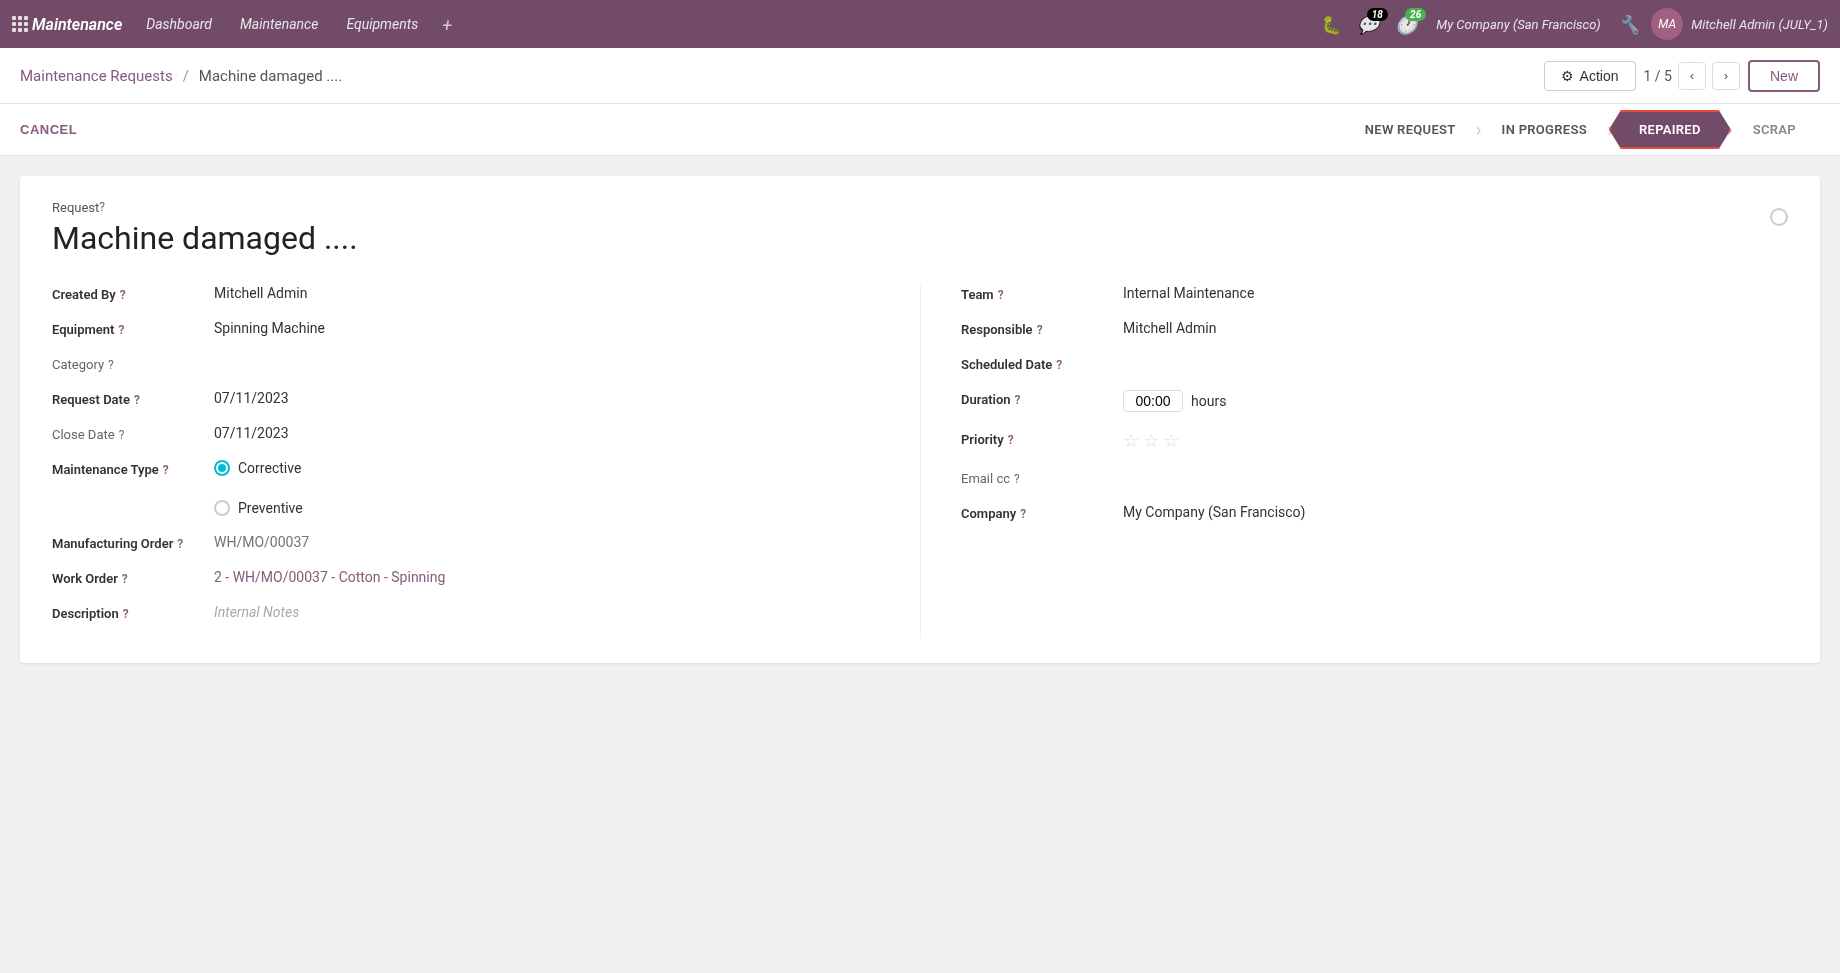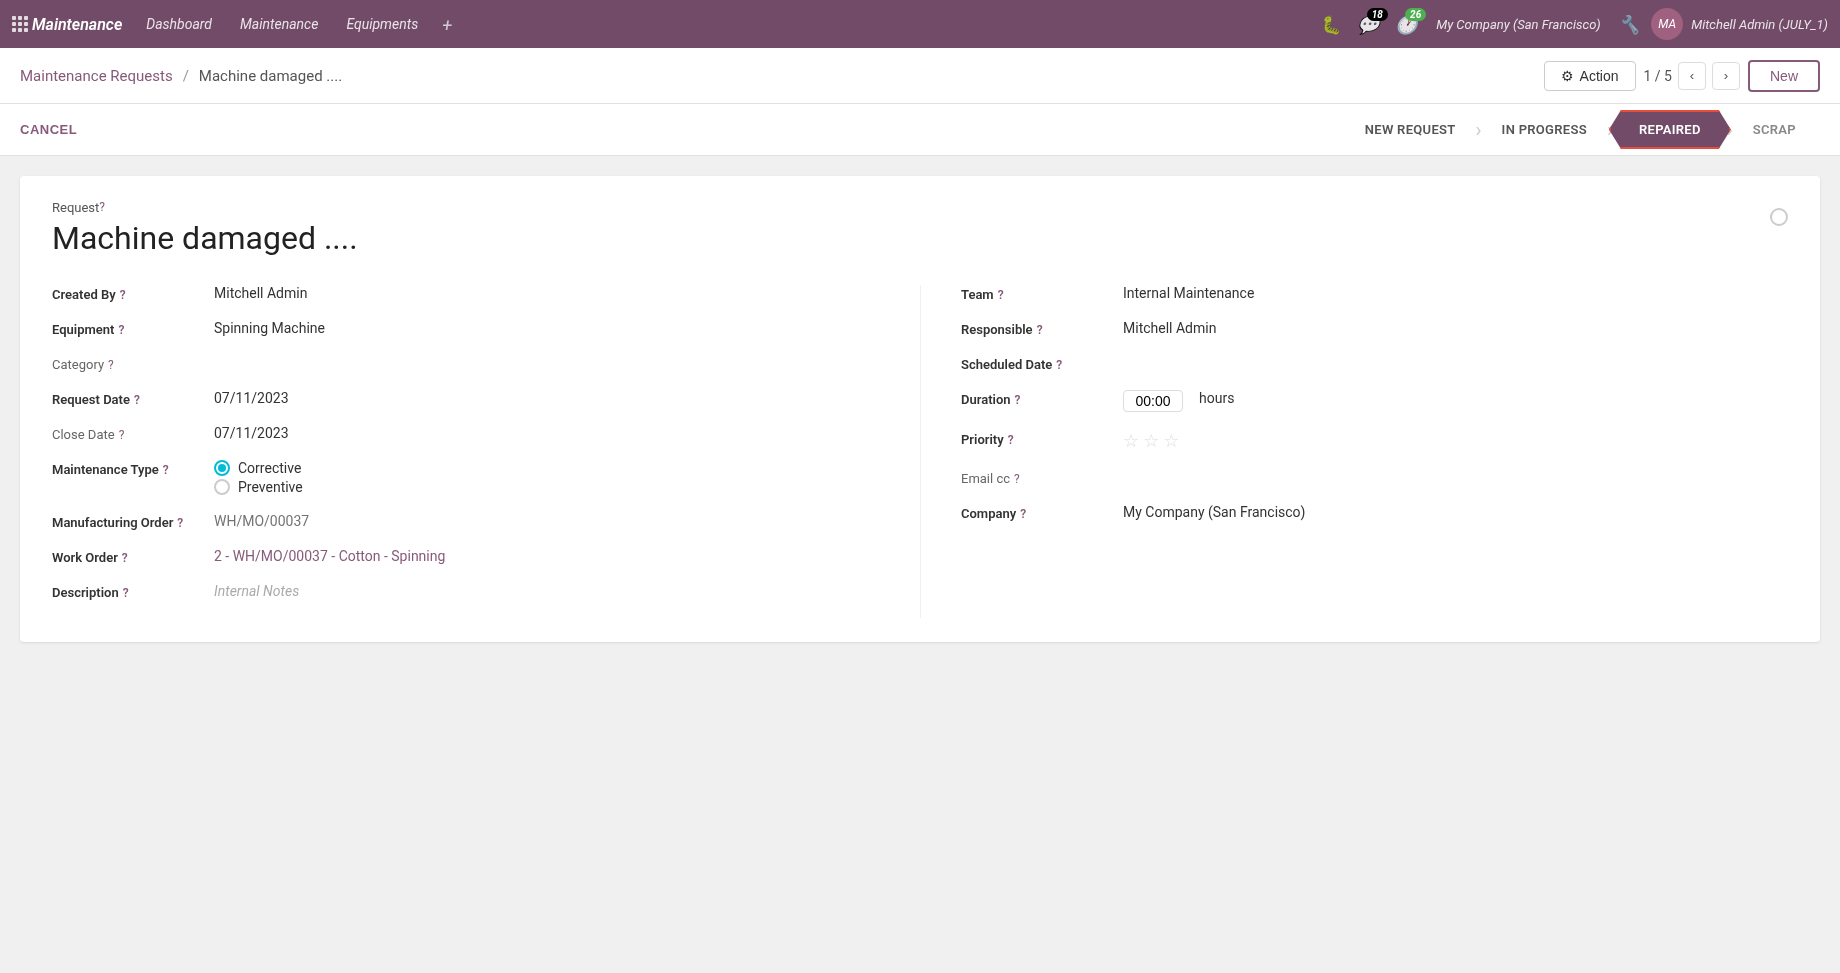--- a/index.html
+++ b/index.html
@@ -275,21 +275,21 @@
       font-size: 14px;
       color: #333;
       flex: 1;
     }
     .form-field .field-value.muted {
       color: #aaa;
       font-style: italic;
     }
 
     
-    .radio-group { display: flex; flex-direction: column; gap: 3px; }
+    .radio-group { display: flex; flex-direction: column; gap: 24px; }
     .radio-item {
       display: flex;
       align-items: center;
       gap: 8px;
       font-size: 14px;
       color: #333;
     }
     .radio-custom {
       width: 16px;
       height: 16px;
@@ -317,22 +317,22 @@
       gap: 4px;
     }
     .star {
       font-size: 18px;
       color: #ddd;
     }
 
     
     .duration-field {
       display: flex;
-      align-items: flex-start;
-      gap: 16px;
+      align-items: center;
+      gap: 8px;
     }
     .duration-input {
       border: 1px solid #ddd;
       border-radius: 4px;
       padding: 2px 8px;
       font-size: 14px;
       width: 60px;
       text-align: center;
     }
 

